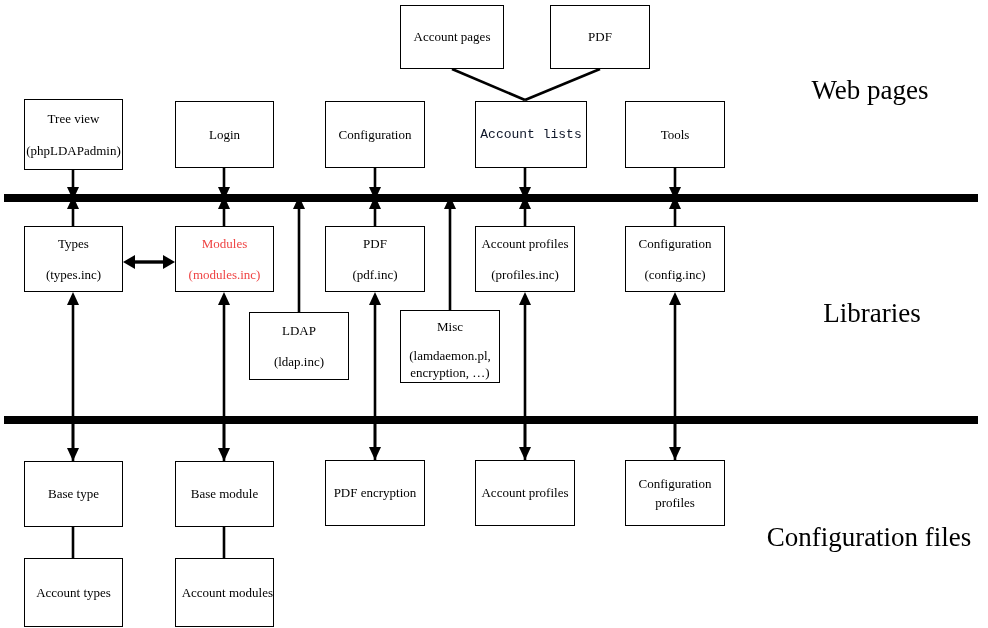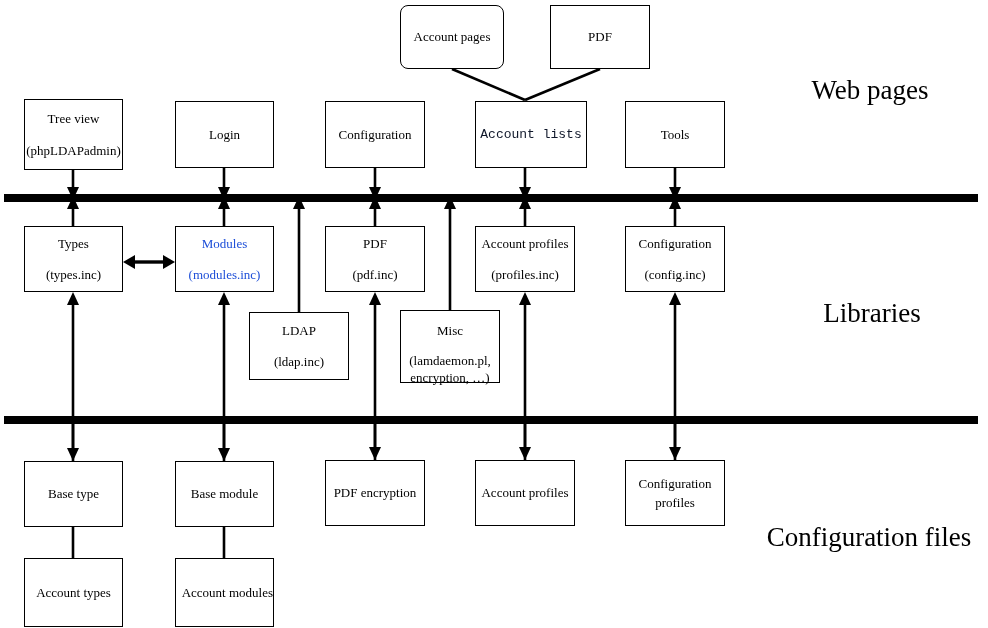--- a/index.html
+++ b/index.html
@@ -41,21 +41,21 @@
     font-family: "Liberation Serif", "DejaVu Serif", serif;
     font-size: 13px;
     line-height: 1.18;
     z-index: 3;
   }
   .node .l1 { display: block; }
   .node .l2 { display: block; }
   
   .node.two .l1 { margin-bottom: 16px; }
   .node.twotight .l1 { margin-bottom: 3px; }
-  .node.misc { justify-content: center; padding-top: 17px; }
+  .node.misc { justify-content: flex-end; padding-top: 17px; }
   .node.misc .l1 { margin-bottom: 14px; }
   .node.misc .l2 { line-height: 1.3; }
   .section-label {
     position: absolute;
     color: #000000;
     font-family: "Liberation Serif", "DejaVu Serif", serif;
     font-size: 27px;
     line-height: 1;
     white-space: nowrap;
     z-index: 3;
@@ -171,21 +171,21 @@
       <g>
         <line x1="224" y1="527" x2="224" y2="558" stroke="#000000" stroke-width="2.6"></line>
       </g>
       <g>
         <line x1="4" y1="198" x2="978" y2="198" stroke="#000000" stroke-width="8" stroke-linecap="butt"></line>
       </g>
       <g>
         <line x1="4" y1="420" x2="978" y2="420" stroke="#000000" stroke-width="8" stroke-linecap="butt"></line>
       </g>
     </svg>
-<div class="node" style="left: 400px; top: 5px; width: 104px; height: 64px; border-color: rgb(0, 0, 0); background: rgb(255, 255, 255); color: rgb(0, 0, 0); border-radius: 8px;">
+<div class="node" style="left: 400px; top: 5px; width: 104px; height: 64px; border-color: rgb(0, 0, 0); background: rgb(255, 255, 255); color: rgb(0, 0, 0);">
       <span class="l1">Account pages</span>
     </div>
     <div class="node" style="left: 550px; top: 5px; width: 100px; height: 64px; border-color: rgb(0, 0, 0); background: rgb(255, 255, 255); color: rgb(0, 0, 0);">
       <span class="l1">PDF</span>
     </div>
     <div class="node two" style="left: 24px; top: 99px; width: 99px; height: 71px; border-color: rgb(0, 0, 0); background: rgb(255, 255, 255); color: rgb(0, 0, 0);">
       <span class="l1">Tree view</span>
       <span class="l2">(phpLDAPadmin)</span>
     </div>
     <div class="node" style="left: 175px; top: 101px; width: 99px; height: 67px; border-color: rgb(0, 0, 0); background: rgb(255, 255, 255); color: rgb(0, 0, 0);">
@@ -197,21 +197,21 @@
     <div class="node" style="left: 475px; top: 101px; width: 112px; height: 67px; border-color: rgb(0, 0, 0); background: rgb(255, 255, 255); color: #0f172a; font-family: Liberation Mono, monospace;">
       <span class="l1">Account lists</span>
     </div>
     <div class="node" style="left: 625px; top: 101px; width: 100px; height: 67px; border-color: rgb(0, 0, 0); background: rgb(255, 255, 255); color: rgb(0, 0, 0);">
       <span class="l1">Tools</span>
     </div>
     <div class="node two" style="left: 24px; top: 226px; width: 99px; height: 66px; border-color: rgb(0, 0, 0); background: rgb(255, 255, 255); color: rgb(0, 0, 0);">
       <span class="l1">Types</span>
       <span class="l2">(types.inc)</span>
     </div>
-    <div class="node two" style="left: 175px; top: 226px; width: 99px; height: 66px; border-color: rgb(0, 0, 0); background: rgb(255, 255, 255); color: #1d4ed8;">
+    <div class="node two" style="left: 175px; top: 226px; width: 99px; height: 66px; border-color: rgb(0, 0, 0); background: rgb(255, 255, 255); color: #ef4444;">
       <span class="l1">Modules</span>
       <span class="l2">(modules.inc)</span>
     </div>
     <div class="node two" style="left: 325px; top: 226px; width: 100px; height: 66px; border-color: rgb(0, 0, 0); background: rgb(255, 255, 255); color: rgb(0, 0, 0);">
       <span class="l1">PDF</span>
       <span class="l2">(pdf.inc)</span>
     </div>
     <div class="node two" style="left: 475px; top: 226px; width: 100px; height: 66px; border-color: rgb(0, 0, 0); background: rgb(255, 255, 255); color: rgb(0, 0, 0);">
       <span class="l1">Account profiles</span>
       <span class="l2">(profiles.inc)</span>

